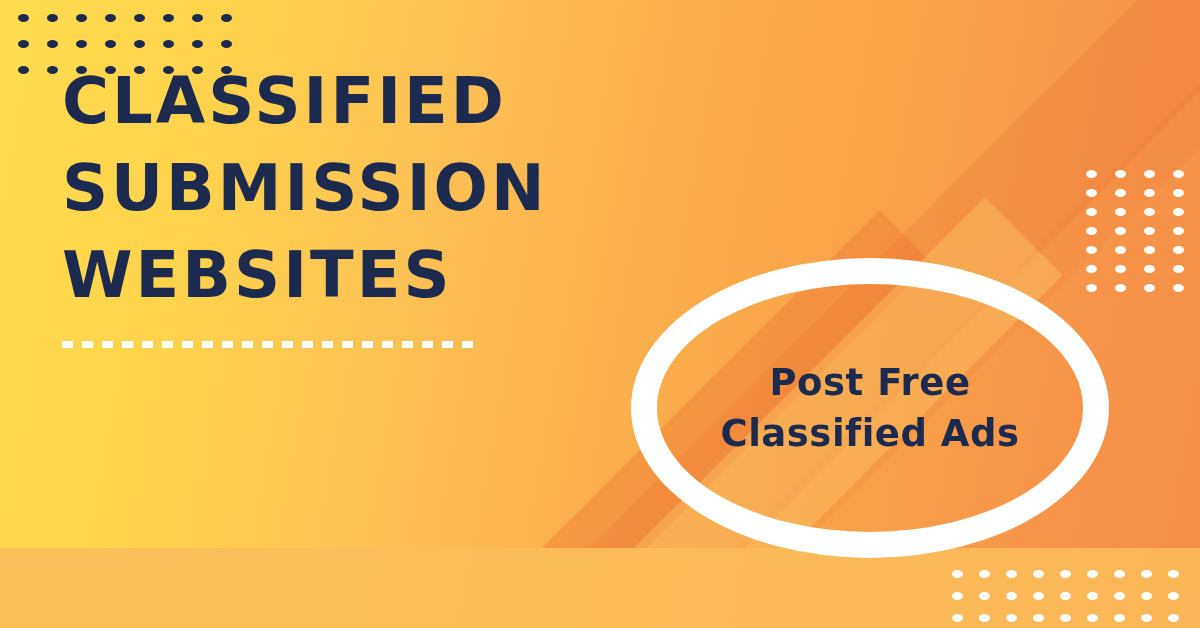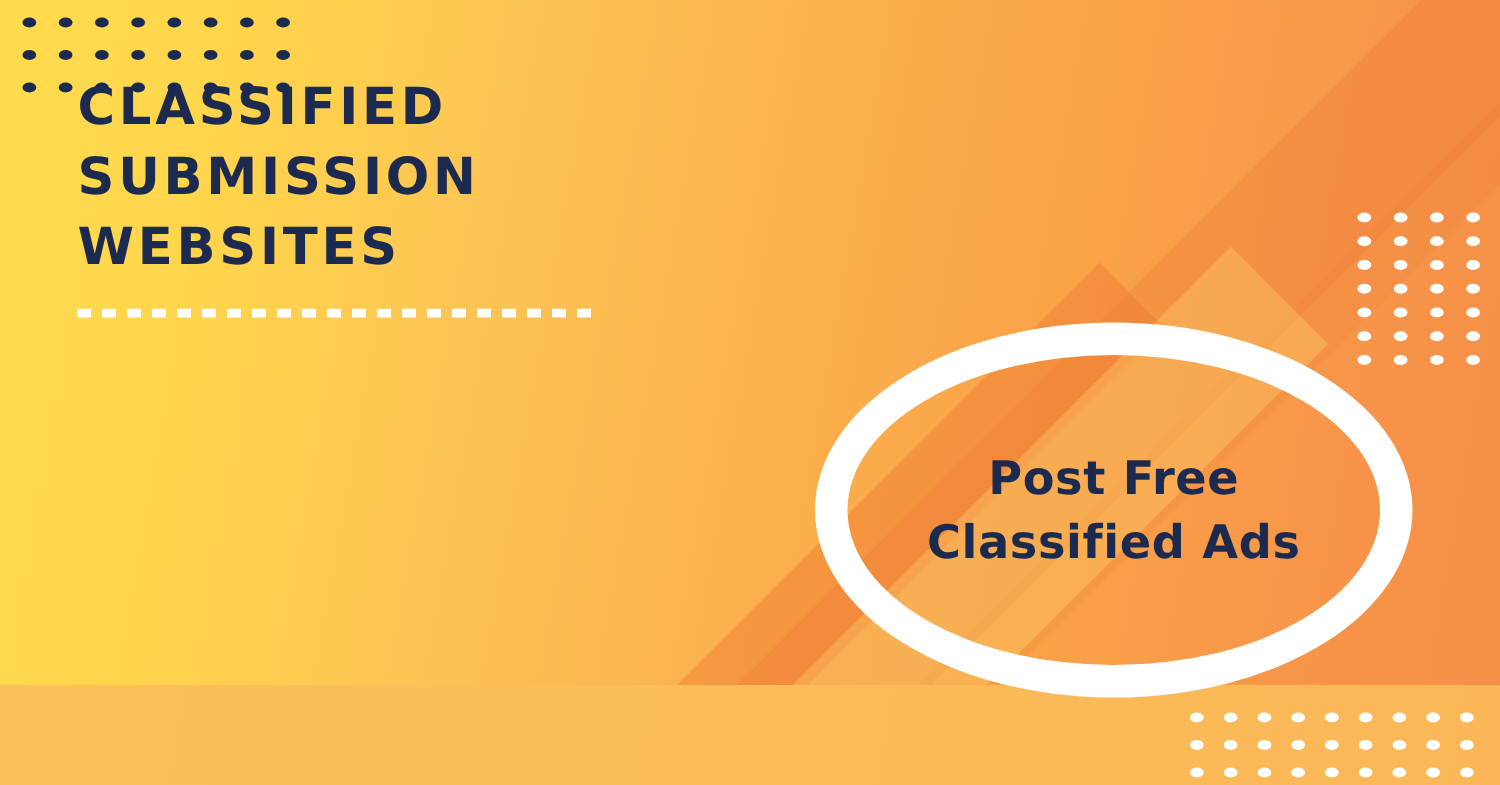--- a/index.html
+++ b/index.html
@@ -97,21 +97,21 @@
 
   
   #left-col {
     position:absolute;
     left:62px; top:58px;
     width:560px;
   }
   #headline {
     color:#1B2A4E;
     font-family:"DejaVu Sans", sans-serif;
-    font-size:41px;
+    font-size:64px;
     font-weight:bold;
     line-height:1.36;
     letter-spacing:3px;
     text-transform:uppercase;
     white-space:pre-line;
   }
   #divider {
     margin-top:22px;
     width:418px; height:7px;
     background-image:repeating-linear-gradient(to right,
@@ -125,21 +125,21 @@
     font-size:35px;
     font-weight:400;
     line-height:1.33;
     letter-spacing:0.2px;
     width:548px;
   }
 
   
   #badge {
     position:absolute;
-    left:652px; top:258px;
+    left:631px; top:258px;
     width:478px; height:300px;
     border-radius:50%;
     border:26px solid #FFFFFF;
     display:flex;
     align-items:center;
     justify-content:center;
   }
   #badge-text {
     color:#1B2A4E;
     font-family:"DejaVu Sans", sans-serif;

